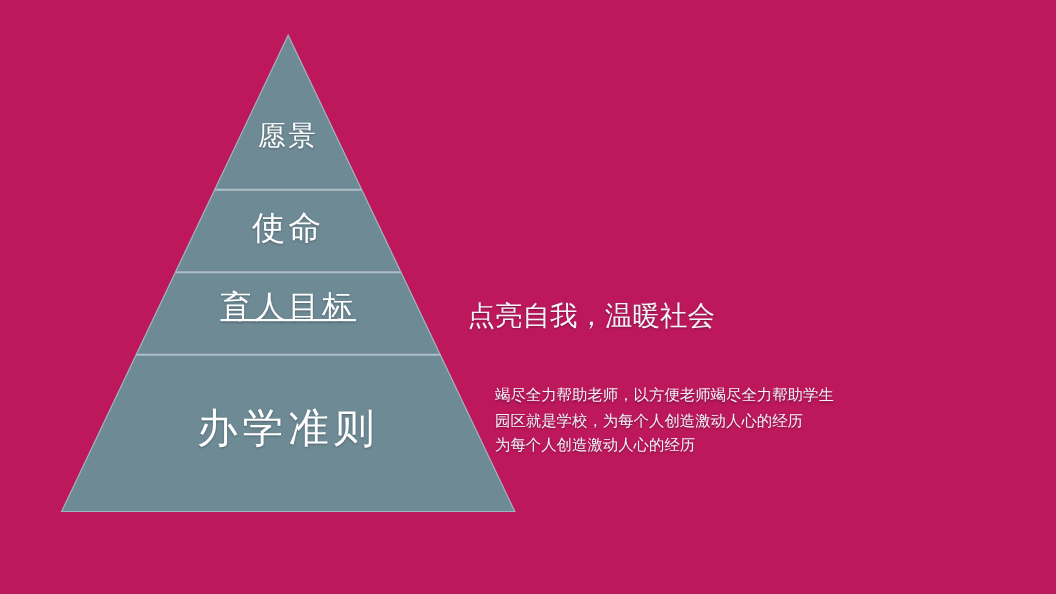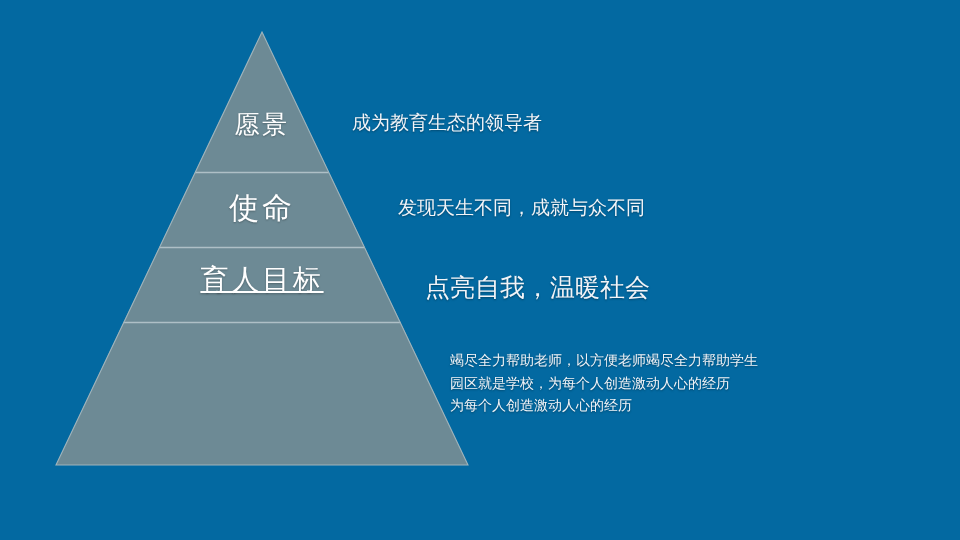--- a/index.html
+++ b/index.html
@@ -15,21 +15,21 @@
     color: #ffffff;
     position: relative;
   }
 
   #slide {
     position: absolute;
     left: 0;
     top: 0;
     width: 960px;
     height: 540px;
-    background: #0369a1;
+    background: #be185d;
     overflow: hidden;
   }
 
   
   #pyramid-group {
     position: absolute;
     left: 0;
     top: 0;
     width: 960px;
     height: 540px;
@@ -145,25 +145,24 @@
       <line x1="195.2" y1="172.5" x2="328.8" y2="172.5" stroke="#aebfc6" stroke-width="1.6"></line>
       <line x1="159.4" y1="247.5" x2="364.6" y2="247.5" stroke="#aebfc6" stroke-width="1.6"></line>
       <line x1="123.6" y1="322.5" x2="400.4" y2="322.5" stroke="#aebfc6" stroke-width="1.6"></line>
 
       <polygon points="262,32 468,465 56,465" fill="none" stroke="#9fb4bc" stroke-width="1.1"></polygon>
     </svg>
 
     <div class="tier-label" id="tier-label-0">愿景</div>
     <div class="tier-label" id="tier-label-1">使命</div>
     <div class="tier-label" id="tier-label-2">育人目标</div>
+    <div class="tier-label" id="tier-label-3">办学准则</div>
   </div>
 
-  <div class="desc" id="desc-0">成为教育生态的领导者</div>
 
-  <div class="desc" id="desc-1">发现天生不同，成就与众不同</div>
 
   <div class="desc" id="desc-2">点亮自我，温暖社会</div>
 
   <div id="desc-3">
     <span class="desc-line">竭尽全力帮助老师，以方便老师竭尽全力帮助学生</span>
     <span class="desc-line">园区就是学校，为每个人创造激动人心的经历</span>
     <span class="desc-line">为每个人创造激动人心的经历</span>
   </div>
 
 

